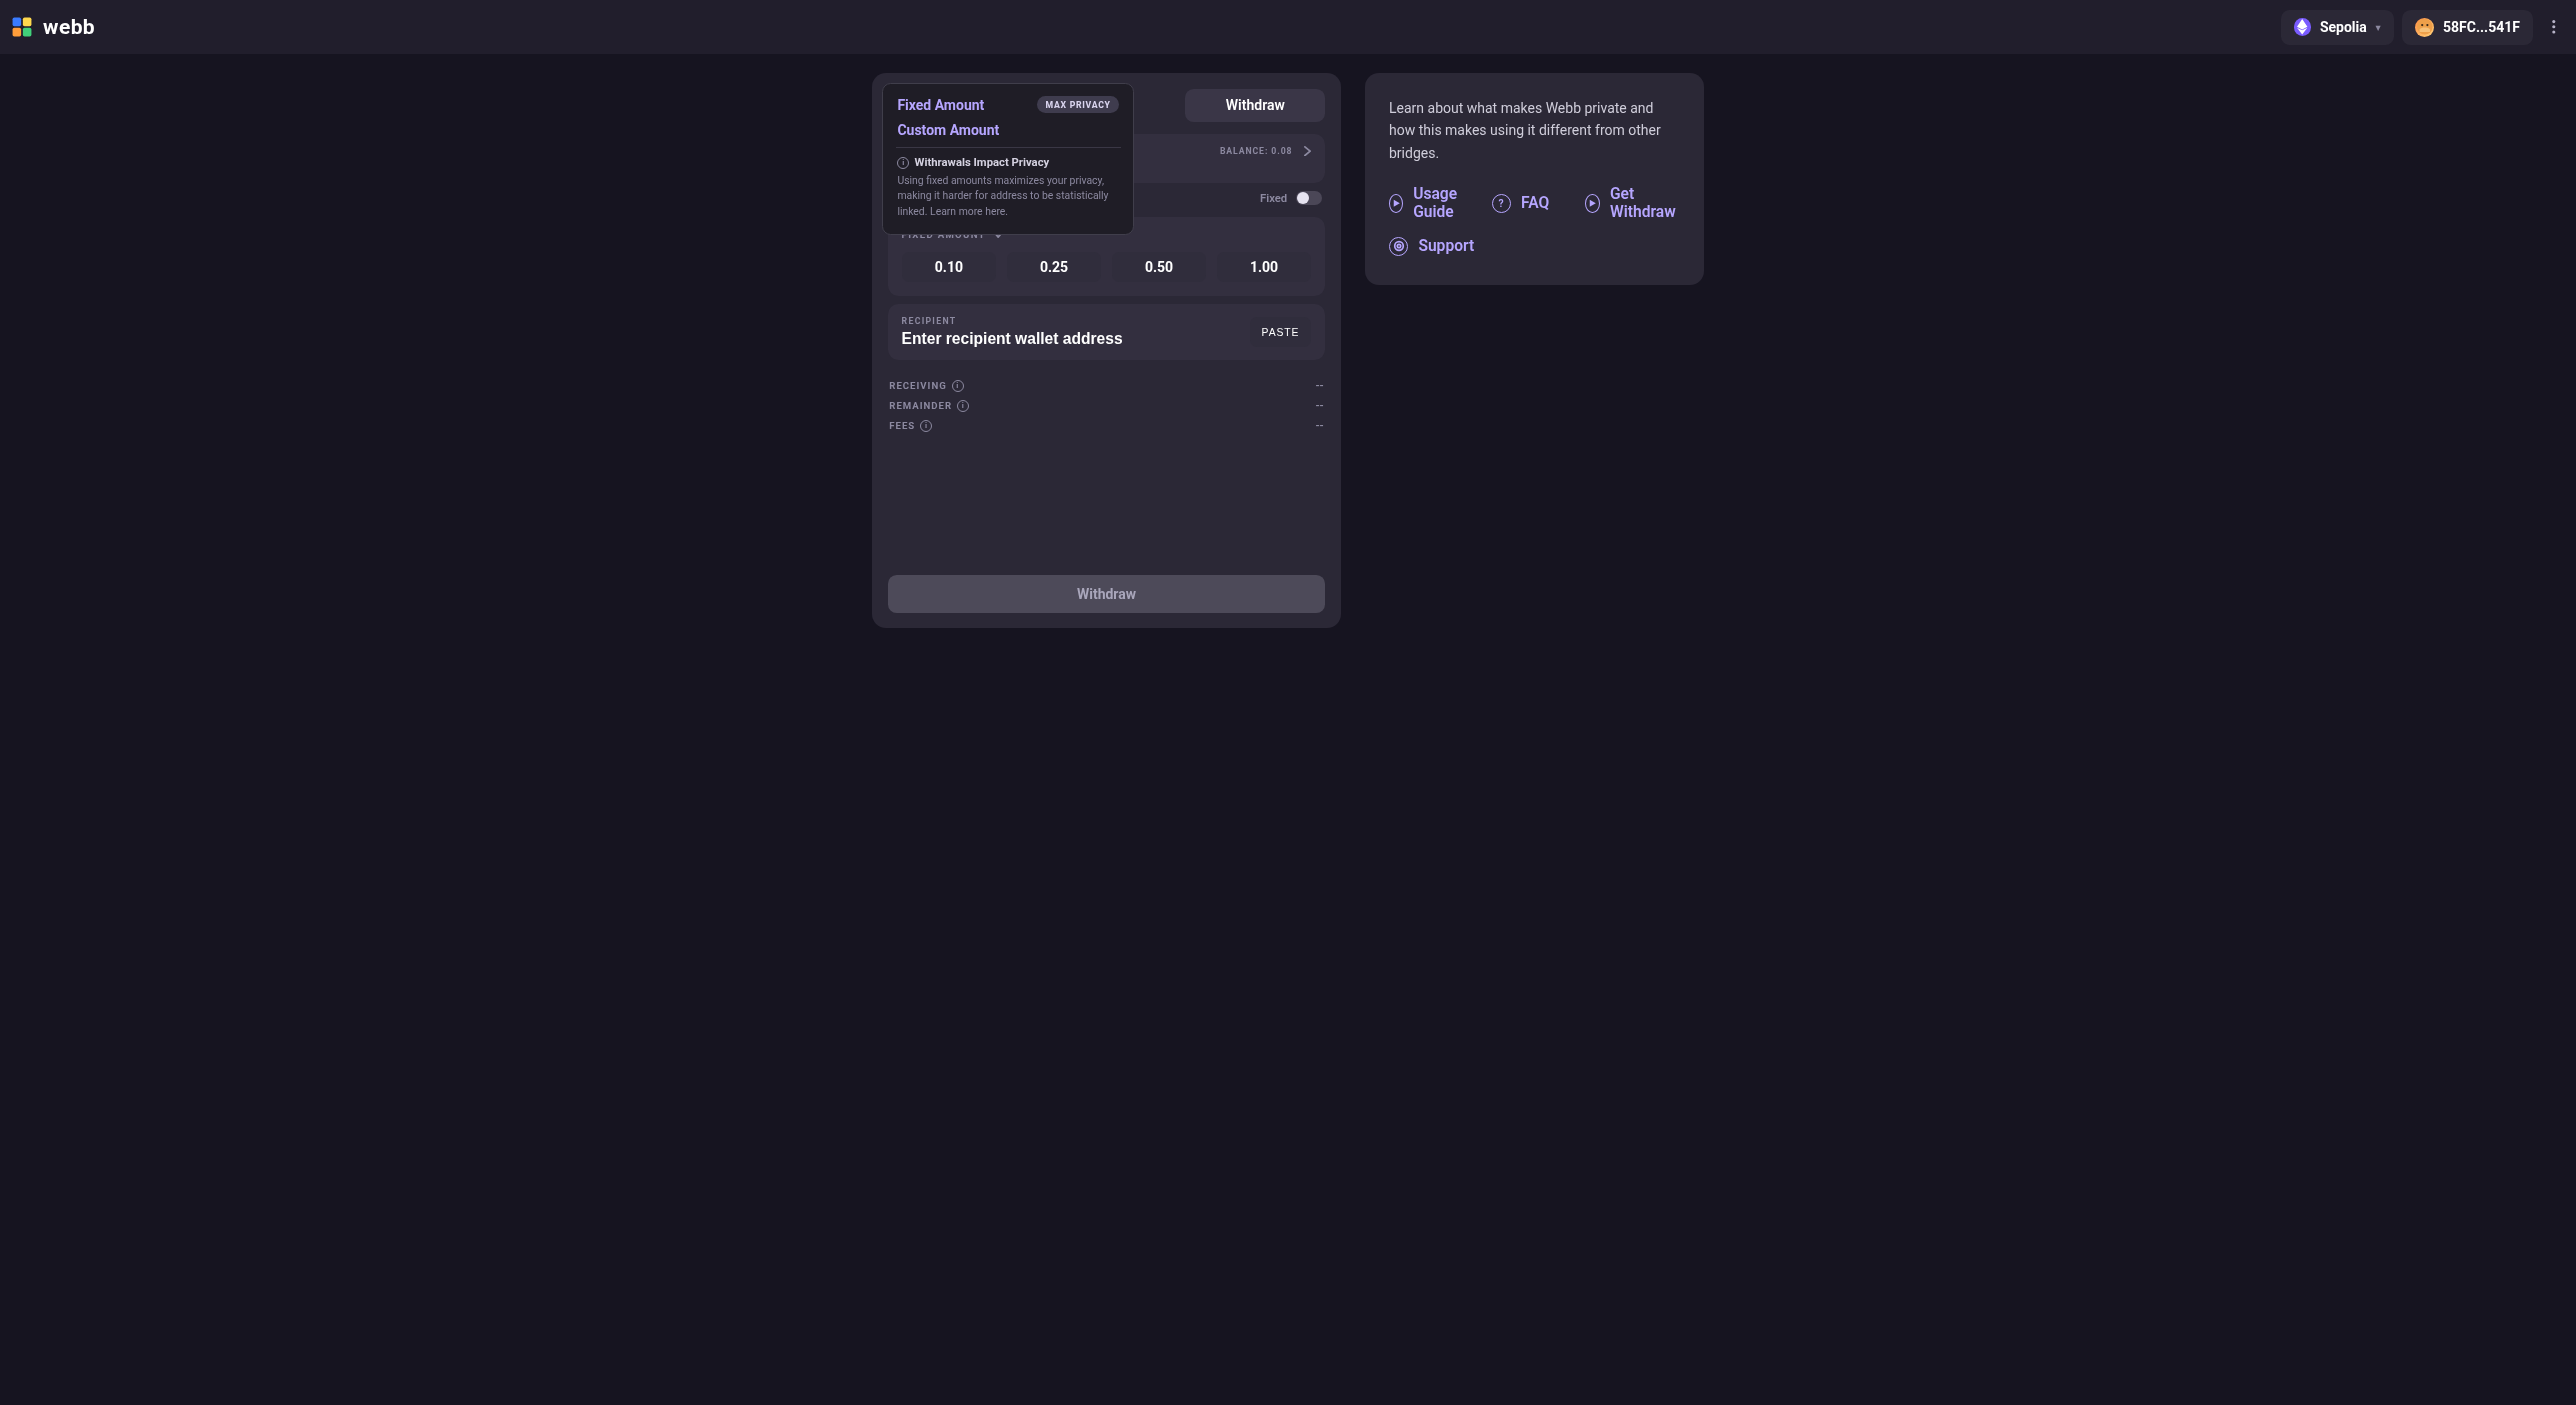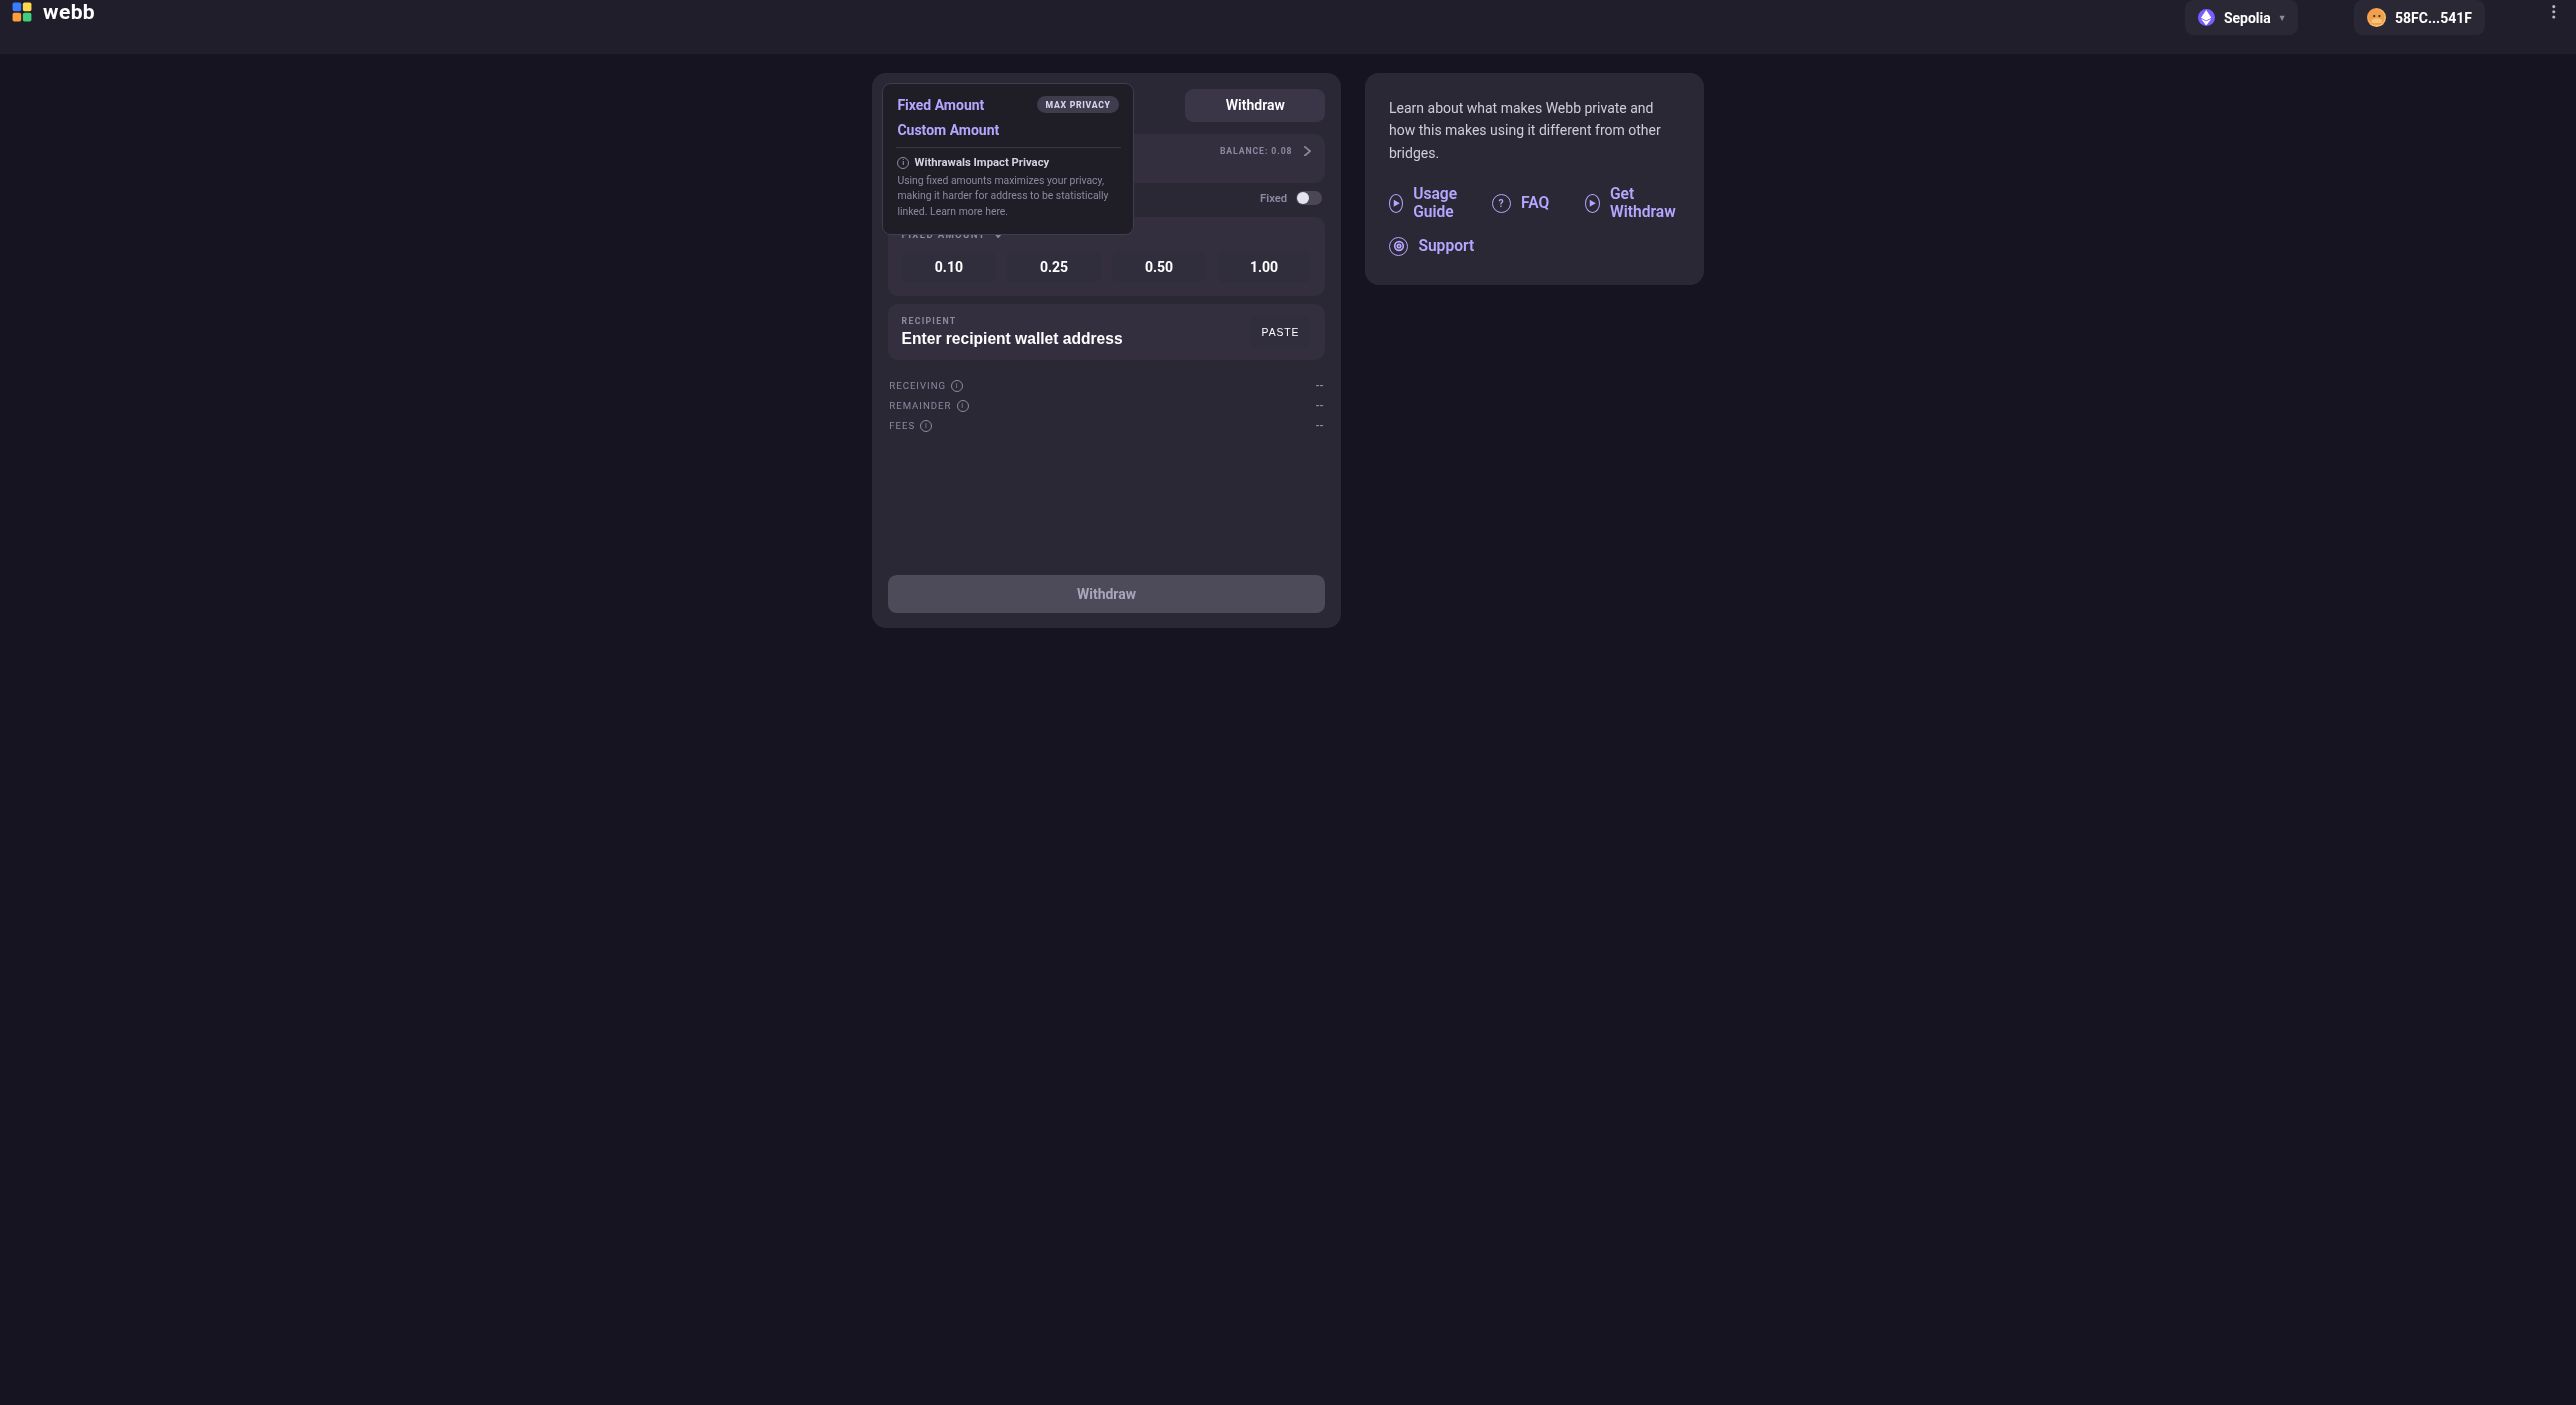--- a/index.html
+++ b/index.html
@@ -19,21 +19,21 @@
     --badge:#3f3c4e;
     --toggle-track:#4b4757;
     --disabled:#4d4a59;
     --row-dark:#252230;
   }
   *{box-sizing:border-box;}
   html,body{margin:0;padding:0;background:var(--bg-deep);color:var(--text);font-family:-apple-system,BlinkMacSystemFont,"Segoe UI",Roboto,Helvetica,Arial,sans-serif;height:100%;}
   body{min-width:1285px;}
 
   
-  .header{display:flex;align-items:flex-start;height:54px;padding:0 10.4px;background:var(--surface);gap:48px;}
+  .header{display:flex;align-items:center;height:54px;padding:0 10.4px;background:var(--surface);}
   .logo{display:flex;align-items:center;gap:8.7px;}
   .logo-mark svg{display:block;}
   .logo-word{font-size:21px;font-weight:700;color:#fff;letter-spacing:0.4px;}
   .header-spacer{flex:1;}
   .hdr-btn{display:flex;align-items:center;gap:8.7px;background:var(--panel);border:0.9px solid transparent;border-radius:8.7px;height:35px;padding:0 12px;color:var(--text);cursor:pointer;}
   .hdr-btn + .hdr-btn{margin-left:8.7px;}
   .net-dot{width:17.4px;height:17.4px;border-radius:50%;background:#7a5cff;display:flex;align-items:center;justify-content:center;}
   .net-dot svg{display:block;}
   .avatar{width:19px;height:19px;border-radius:50%;overflow:hidden;display:flex;align-items:center;justify-content:center;background:linear-gradient(135deg,#ff8c42,#ffd27a);}
   .kebab{width:24px;height:24px;display:flex;align-items:center;justify-content:center;cursor:pointer;margin-left:8.7px;}
@@ -76,21 +76,21 @@
   .field-title{color:var(--text);font-size:15.6px;font-weight:600;margin-top:3.5px;}
   .recipient-row{display:flex;align-items:center;justify-content:space-between;gap:10.4px;}
   .recipient-inner{flex:1;display:flex;flex-direction:column;}
   .recipient-input{background:transparent;border:0;outline:0;color:#fff;font-size:15.6px;font-weight:600;width:100%;padding:0;margin-top:3.5px;}
   .recipient-input::placeholder{color:#fff;font-weight:600;opacity:1;}
   .paste-btn{background:var(--button-dark);color:#fff;border-radius:7px;height:29.5px;padding:0 12px;font-size:10.4px;font-weight:400;letter-spacing:0.9px;cursor:pointer;border:0;}
 
   
   .summary{margin-top:15.6px;}
   .sum-row{display:flex;align-items:center;justify-content:space-between;padding:3.5px 1.7px;}
-  .sum-label{display:flex;align-items:center;gap:5.2px;font-size:9.6px;letter-spacing:1px;color:var(--muted);font-weight:400;}
+  .sum-label{display:flex;align-items:center;gap:5.2px;font-size:9.6px;letter-spacing:1px;color:var(--muted);font-weight:700;}
   .sum-value{font-size:11.3px;color:var(--muted);font-weight:600;}
   .info-dot{width:12px;height:12px;border:0.9px solid var(--muted);border-radius:50%;display:inline-flex;align-items:center;justify-content:center;font-size:7.8px;color:var(--muted);}
 
   
   .cta{margin-top:139px;height:38px;border-radius:8.7px;background:var(--disabled);display:flex;align-items:center;justify-content:center;color:#a9a6bb;font-weight:700;}
 
   
   .right-text{color:#cfcdda;font-size:14px;line-height:1.6;}
   .links{display:grid;grid-template-columns:1fr 1fr 1fr;row-gap:15.6px;column-gap:17.4px;margin-top:21px;}
   .link{display:flex;align-items:center;gap:10.4px;color:var(--accent);font-size:15.6px;font-weight:600;cursor:pointer;}

